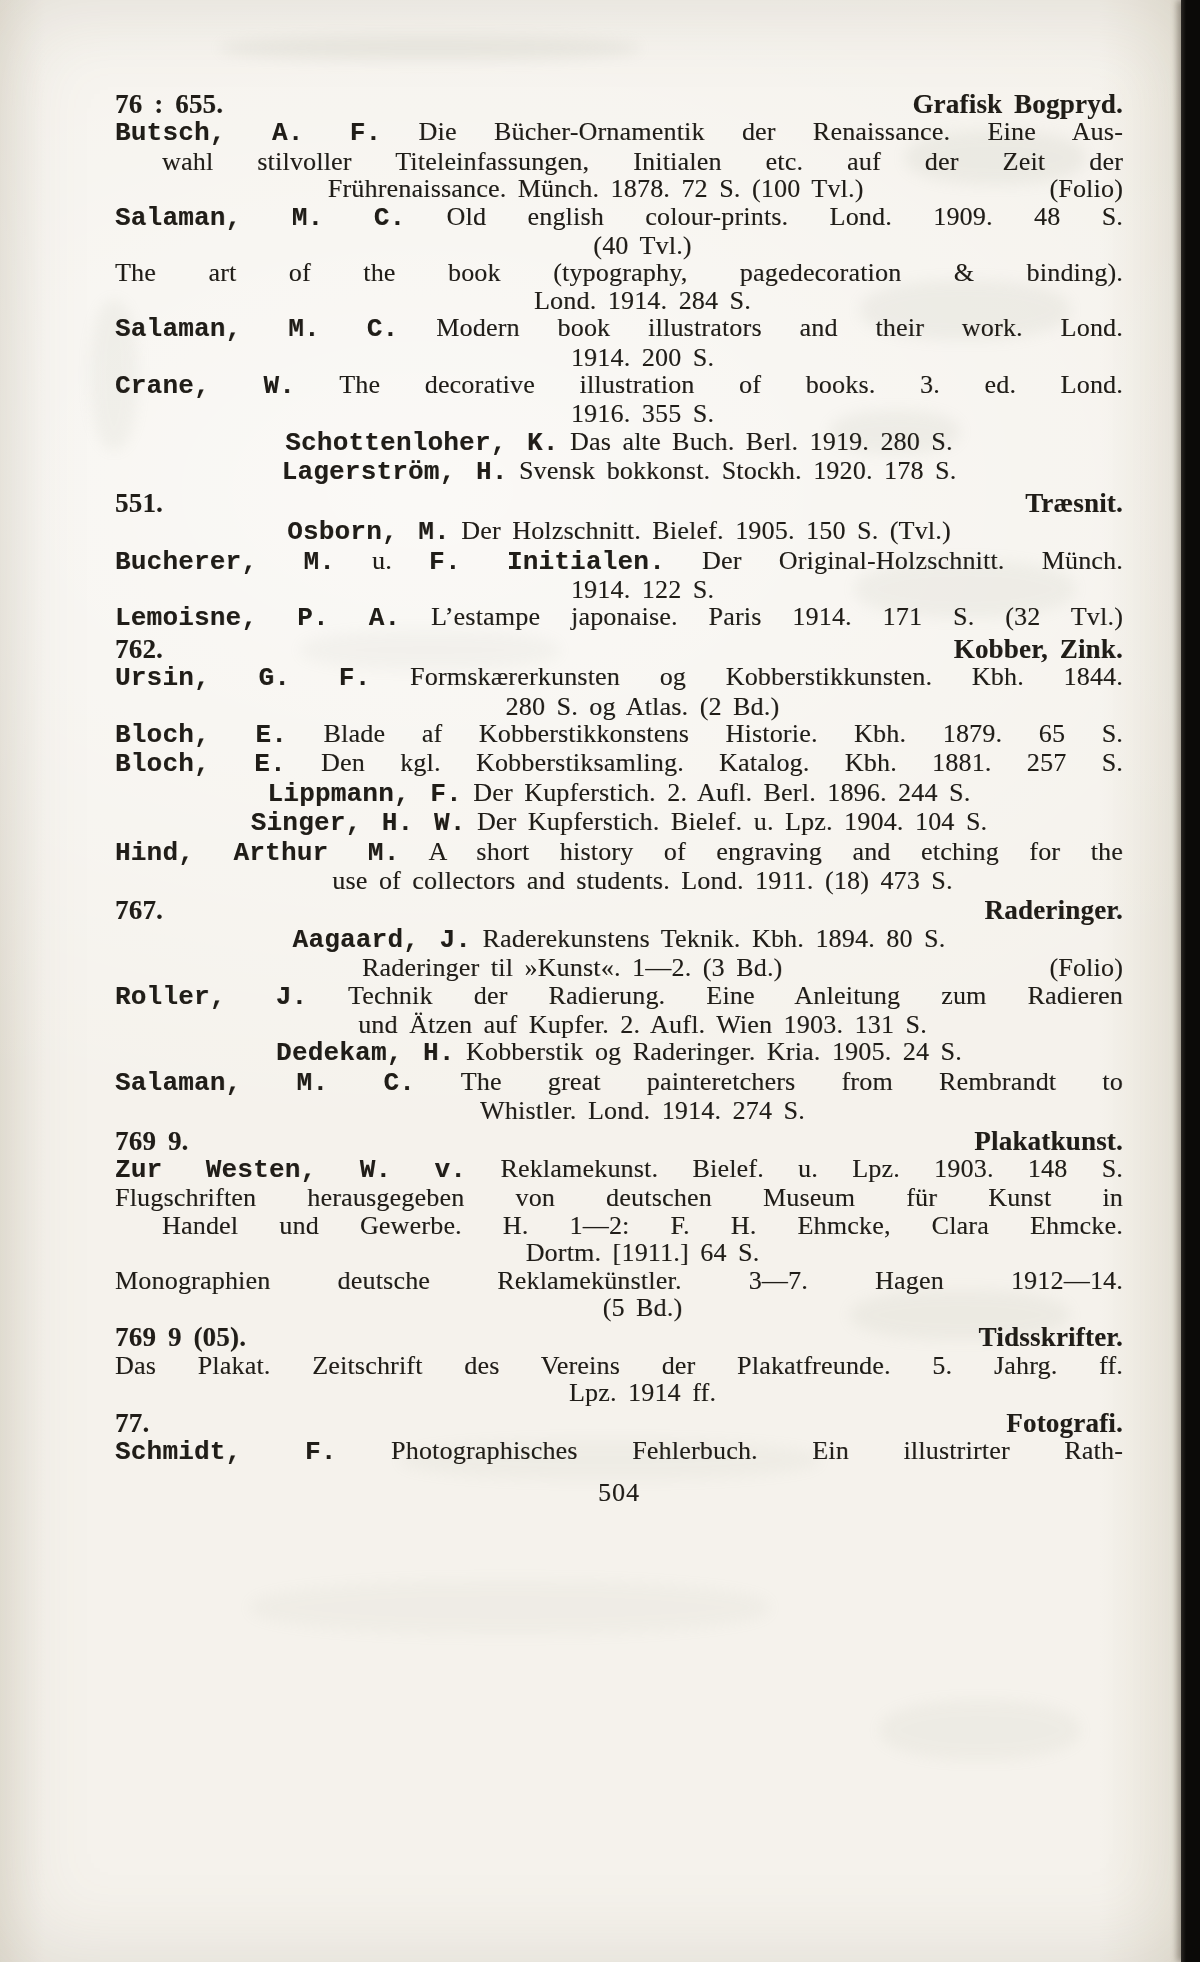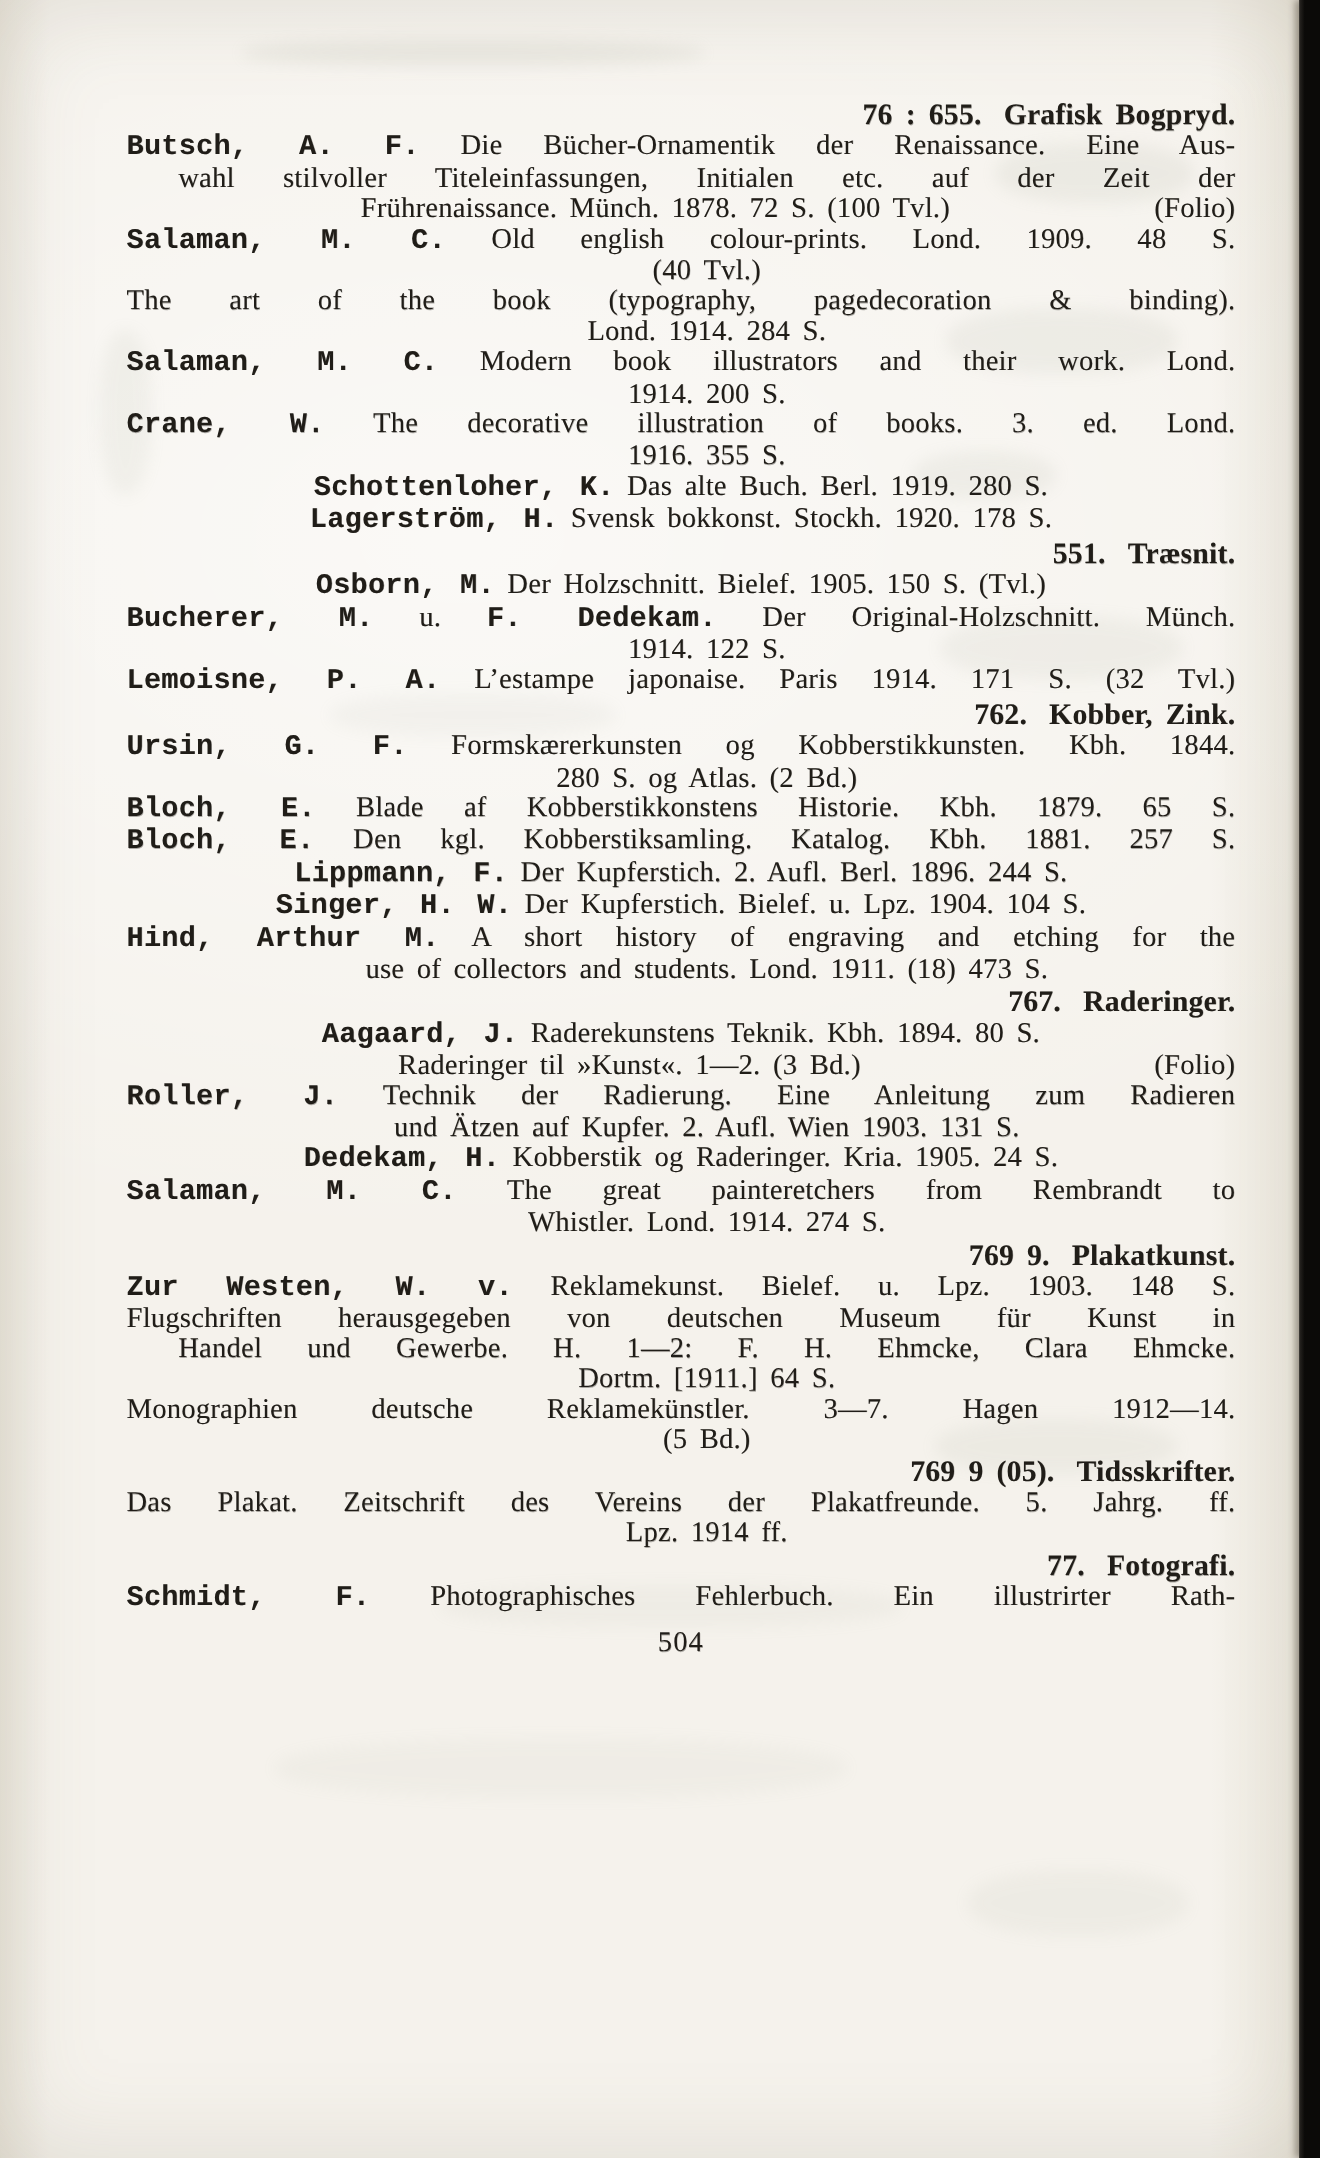--- a/index.html
+++ b/index.html
@@ -43,21 +43,21 @@
     line-height: 27.4px;
     letter-spacing: 0.2px;
     text-shadow: 0.4px 0.4px 0 rgba(32,29,24,0.35);
   }
   .lt { flex: 1 1 auto; word-spacing: 0.18em; min-width: 0; }
   .just .lt { text-align: justify; text-align-last: justify; }
   .left .lt { text-align: center; }
   .ind { padding-left: 47px; }
   .rt { margin-left: 20px; white-space: nowrap; word-spacing: 0.18em; }
   .header { margin-top: 3px; font-size: 27px; }
-  .header .lt, .header .rt { font-weight: 700; text-align: right; }
+  .header .lt, .header .rt { font-weight: 700; }
   .b { font-weight: 700; font-family: Liberation Mono, monospace; }
   .pagenum {
     position: absolute;
     top: 1478px;
     left: 115px;
     width: 1008px;
     text-align: center;
     font-size: 26px;
     letter-spacing: 1px;
     text-shadow: 0.4px 0.4px 0 rgba(32,29,24,0.35);
@@ -133,21 +133,21 @@
         <span class="lt"><span class="b">Lagerström, H.</span><span>  Svensk bokkonst.  Stockh. 1920.  178 S.</span></span>
       </div>
       <div class="line header">
         <span class="lt">551.</span>
         <span class="rt">Træsnit.</span>
       </div>
       <div class="line left">
         <span class="lt"><span class="b">Osborn, M.</span><span>  Der Holzschnitt.  Bielef. 1905.  150 S.  (Tvl.)</span></span>
       </div>
       <div class="line just">
-        <span class="lt"><span class="b">Bucherer, M.</span><span> u. </span><span class="b">F. Dedekam.</span><span>  Der Original-Holzschnitt.  Münch.</span></span>
+        <span class="lt"><span class="b">Bucherer, M.</span><span> u. </span><span class="b">F. Initialen.</span><span>  Der Original-Holzschnitt.  Münch.</span></span>
       </div>
       <div class="line left ind">
         <span class="lt"><span>1914.  122 S.</span></span>
       </div>
       <div class="line just">
         <span class="lt"><span class="b">Lemoisne, P. A.</span><span>  L’estampe japonaise. Paris 1914.  171 S. (32 Tvl.)</span></span>
       </div>
       <div class="line header">
         <span class="lt">762.</span>
         <span class="rt">Kobber, Zink.</span>

